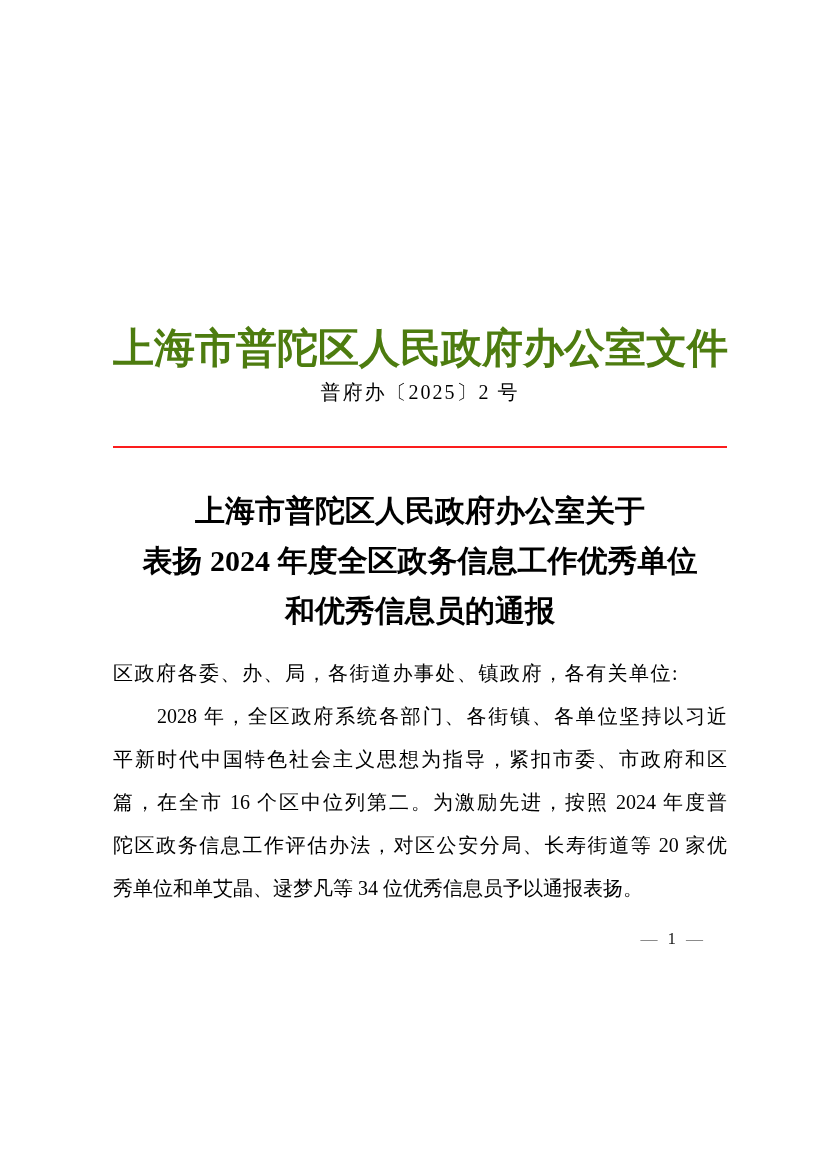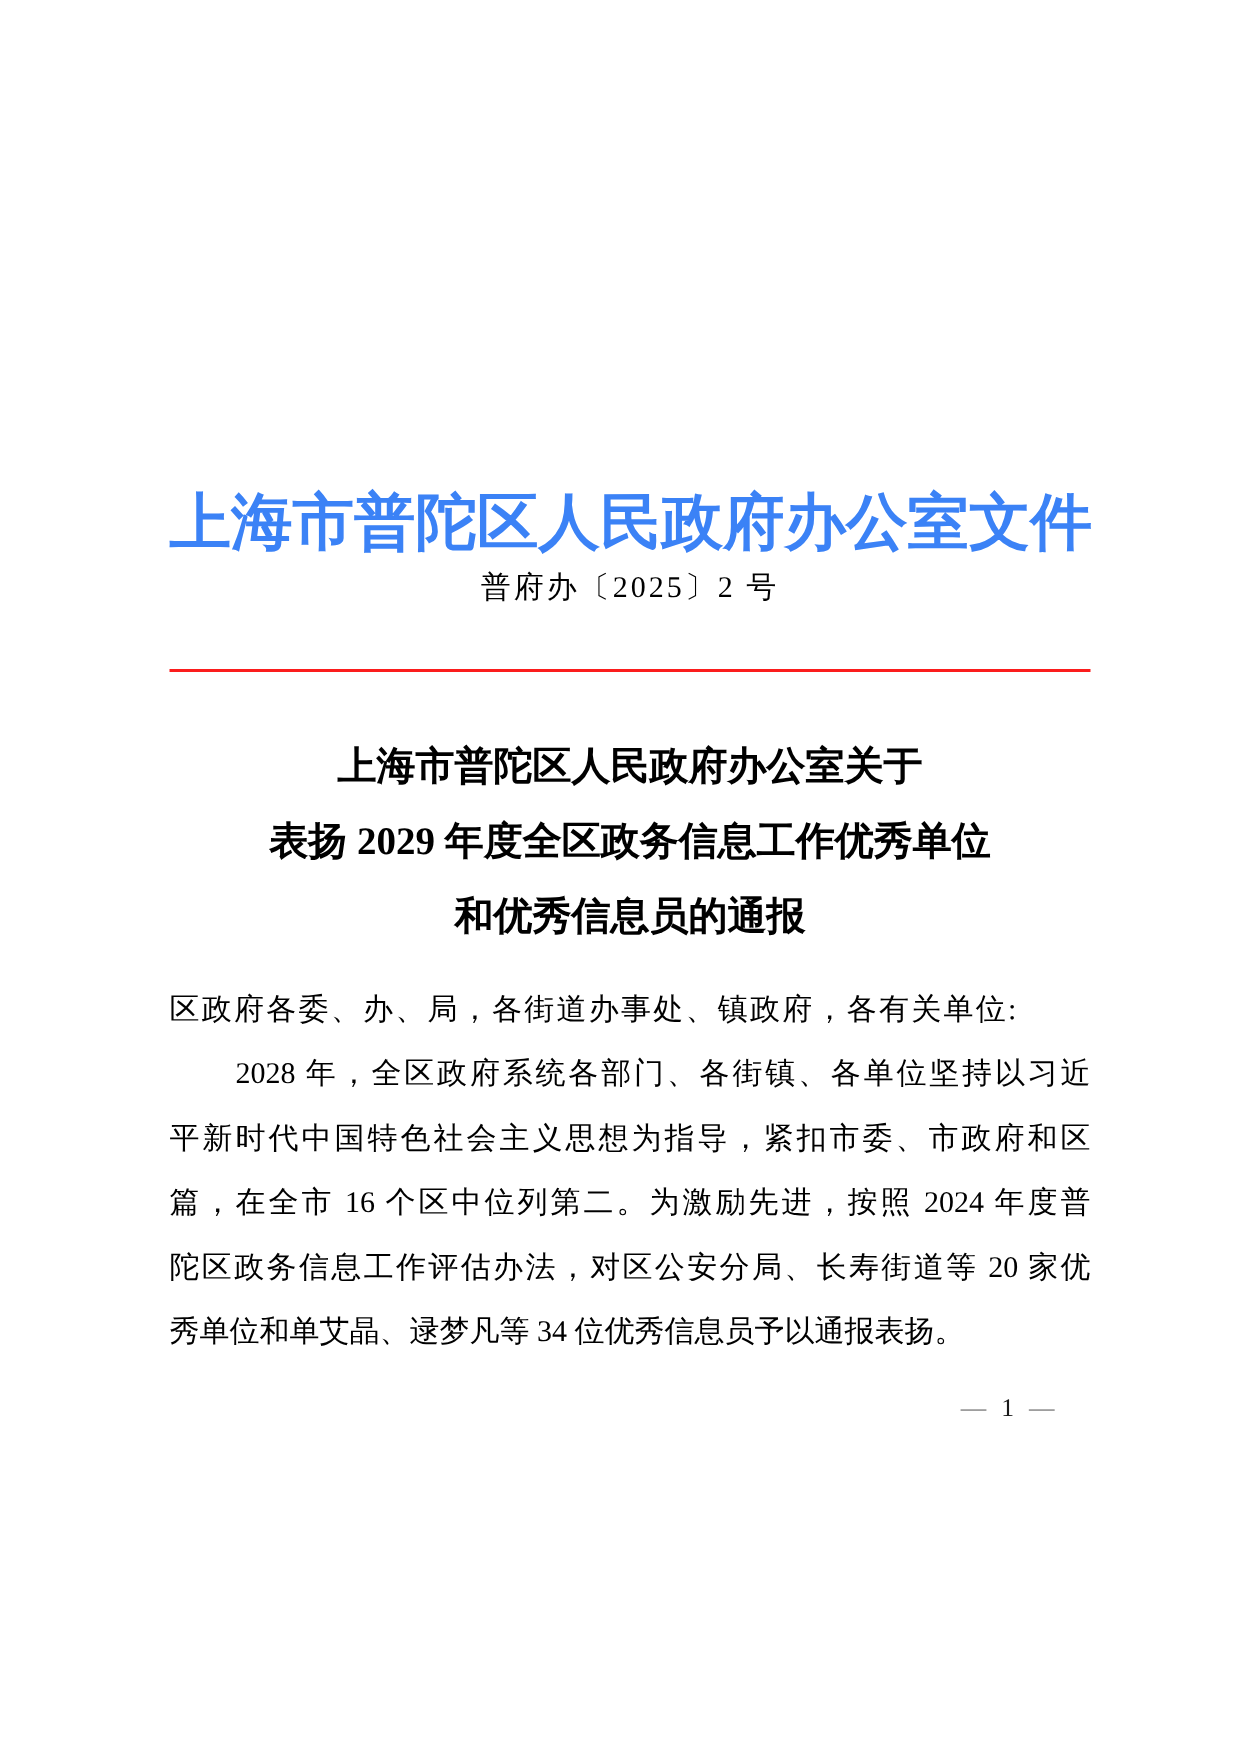--- a/index.html
+++ b/index.html
@@ -32,21 +32,21 @@
     letter-spacing: 2px;
   }
   .divider {
     margin-top: 40px;
     height: 2px;
   }
   .title-block {
     margin-top: 38px;
     text-align: center;
     font-weight: bold;
-    font-size: 26px;
+    font-size: 30px;
     line-height: 50px;
   }
   .body-block {
     margin-top: 16px;
     font-size: 20px;
     line-height: 43px;
   }
   .body-line { width: 614px; }
   .body-line.just {
     text-align: justify;
@@ -63,29 +63,29 @@
   }
   .footer .dash { color: #787878; letter-spacing: 0; }
   .footer .num { color: #1a1a1a; padding: 0 10px; }
 </style>
 </head>
 <body>
 
 <div class="page">
   <div class="content">
 
-    <div class="banner" style="color: #3b82f6;">上海市普陀区人民政府办公室文件</div>
+    <div class="banner" style="color: #4d7c0f;">上海市普陀区人民政府办公室文件</div>
 
     <div class="doc-number">普府办〔2025〕2 号</div>
 
     <div class="divider" style="background: rgb(251, 29, 29);"></div>
 
     <div class="title-block">
       <div>上海市普陀区人民政府办公室关于</div>
-      <div>表扬 2029 年度全区政务信息工作优秀单位</div>
+      <div>表扬 2024 年度全区政务信息工作优秀单位</div>
       <div>和优秀信息员的通报</div>
     </div>
 
     <div class="body-block">
       <div class="body-line salutation">区政府各委、办、局，各街道办事处、镇政府，各有关单位:</div>
       <div>
           <div class="body-line just indent">2028 年，全区政府系统各部门、各街镇、各单位坚持以习近</div>
           <div class="body-line just">平新时代中国特色社会主义思想为指导，紧扣市委、市政府和区</div>
           <div class="body-line just">篇，在全市 16 个区中位列第二。为激励先进，按照 2024 年度普</div>
           <div class="body-line just">陀区政务信息工作评估办法，对区公安分局、长寿街道等 20 家优</div>

